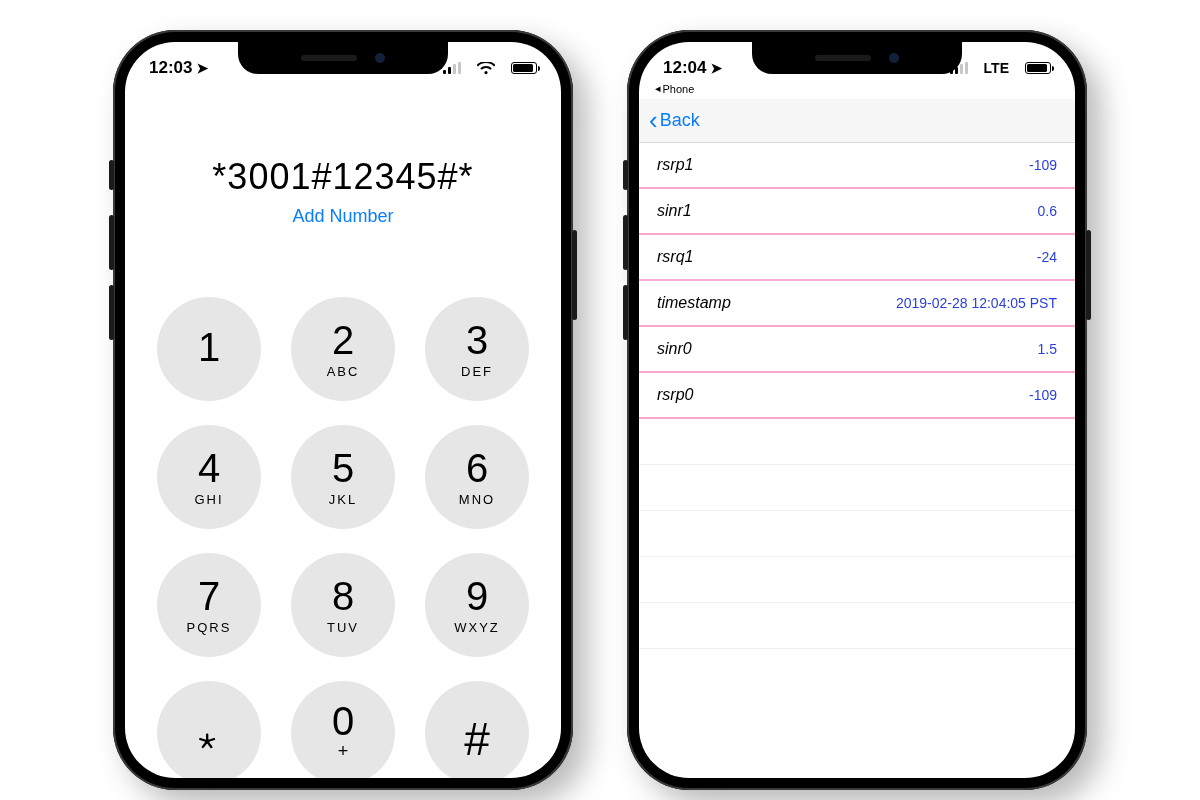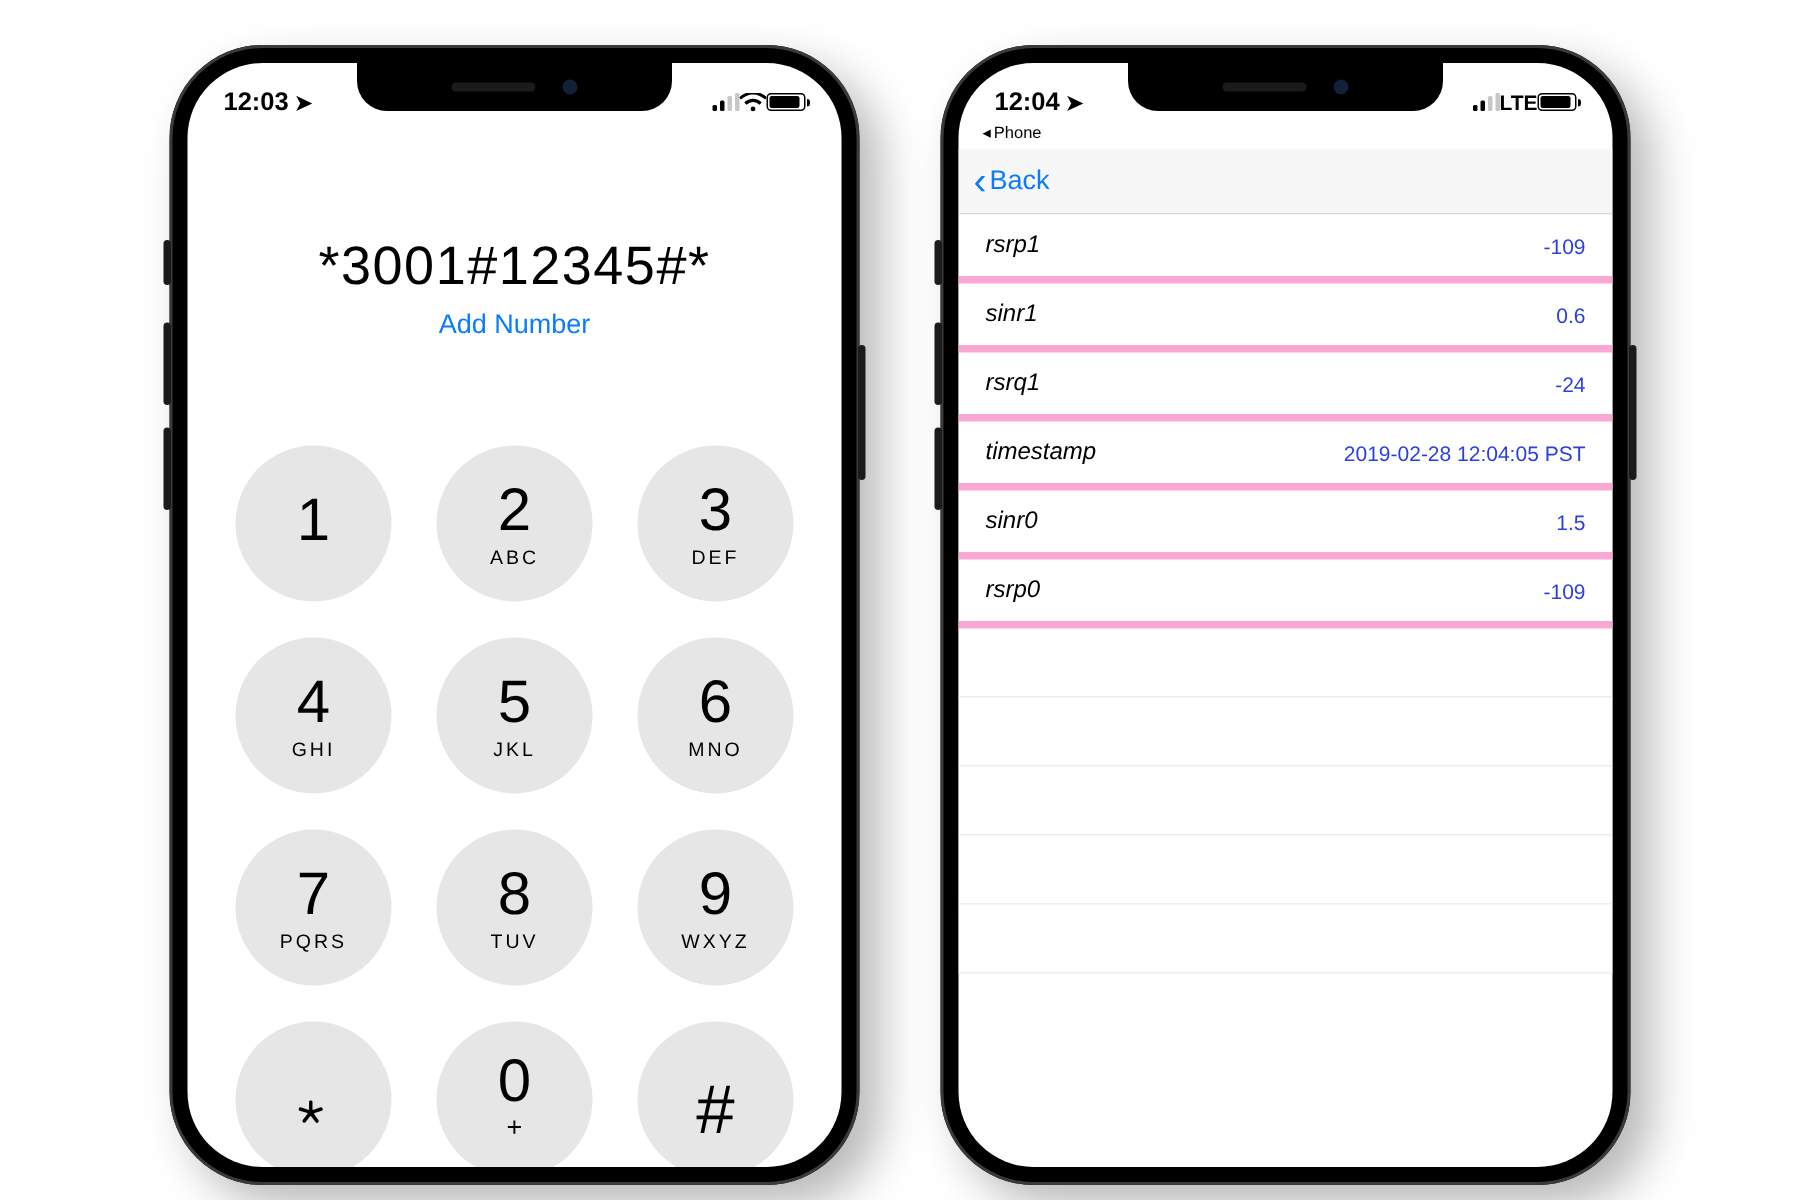--- a/index.html
+++ b/index.html
@@ -64,21 +64,21 @@
     height: 44px;
     display: flex;
     justify-content: space-between;
     align-items: center;
     padding: 8px 24px 0;
     font-size: 17px;
     font-weight: 600;
     z-index: 40;
   }
   .statusbar .left { display:flex; align-items:center; gap:4px; }
-  .statusbar .right { display:flex; align-items:center; gap:0; }
+  .statusbar .right { display:flex; align-items:center; gap:16px; }
   .loc-arrow { font-size:14px; transform: rotate(0deg); }
   .signal { display:flex; align-items:flex-end; gap:2px; height:12px; }
   .signal i { width:3px; background:#000; border-radius:1px; }
   .signal i.b1{height:4px} .signal i.b2{height:7px} .signal i.b3{height:10px;background:#c7c7c7} .signal i.b4{height:12px;background:#c7c7c7}
   .wifi-icon svg, .battery-icon svg { display:block; }
   .lte { font-size:14px; font-weight:600; }
   .battery {
     width:26px; height:12px; border:1.5px solid #000; border-radius:3px; position:relative;
   }
   .battery::after{ content:""; position:absolute; right:-4px; top:3px; width:2.5px; height:5px; background:#000; border-radius:0 2px 2px 0;}
@@ -141,21 +141,21 @@
   .key .letters { font-size:13px; letter-spacing:2px; margin-top:4px; font-weight:400; color:#000;}
   .key.star .digit, .key.hash .digit { font-size:46px; position:relative; top:6px; }
   .key.zero .letters { font-size:18px; letter-spacing:0; font-weight:400; position:relative; top:-4px;}
 
   
   .list { background:#fff; }
   .row {
     display:flex; justify-content:space-between; align-items:center;
     height:46px;
     padding: 0 18px;
-    border-bottom: 5px solid #f9a8d4;
+    border-bottom: 2px solid #f9a8d4;
     font-size:16px;
   }
   .row .label { font-style: italic; color:#000; }
   .row .value { color:#2b3fe0; font-size:14px; }
   .row.empty { border-bottom: 1px solid #eee; }
 </style>
 </head>
 <body>
 
 <div class="phone">

